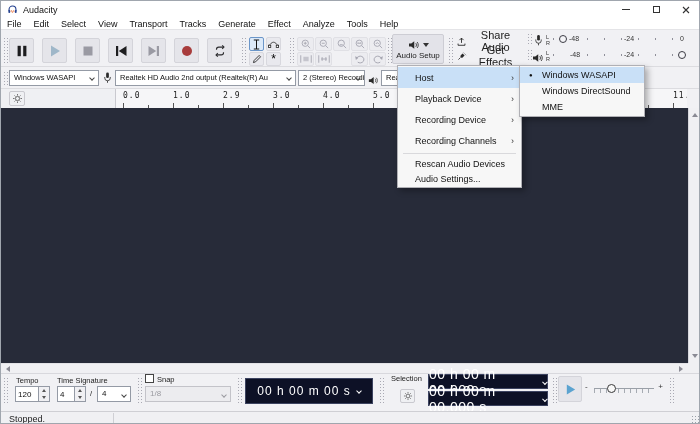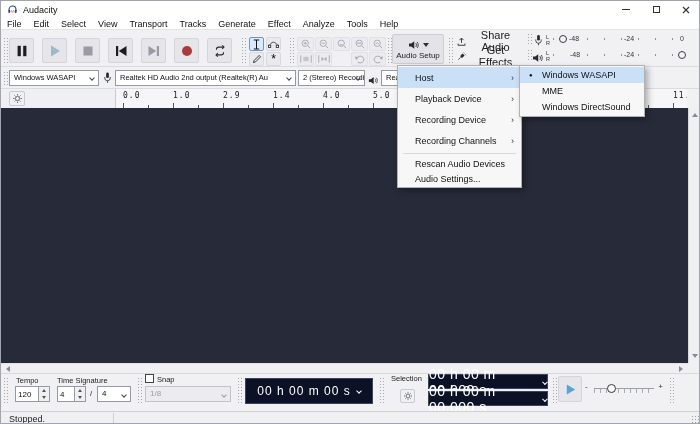--- a/index.html
+++ b/index.html
@@ -430,21 +430,21 @@
       <div class="tick major" style="left: 407px;"></div>
       <div class="tick minor" style="left: 432px;"></div>
       <div class="tick major" style="left: 457px;"></div>
       <div class="tick minor" style="left: 482px;"></div>
       <div class="tick major" style="left: 507px;"></div>
       <div class="tick minor" style="left: 532px;"></div>
       <div class="tick major" style="left: 557px;"></div>
       <span class="rlabel" style="left: 7px;">0.0</span>
       <span class="rlabel" style="left: 57px;">1.0</span>
       <span class="rlabel" style="left: 107px;">2.9</span>
-      <span class="rlabel" style="left: 157px;">1.4</span>
+      <span class="rlabel" style="left: 157px;">3.0</span>
       <span class="rlabel" style="left: 207px;">4.0</span>
       <span class="rlabel" style="left: 257px;">5.0</span>
       <span class="rlabel" style="left: 557px;">11.0</span>
     </div>
   <div class="abs ruler-right"></div>
 
   <div class="abs track-area"></div>
 
   <div class="abs vscroll">
     <span class="sarr" style="left:0;top:2px;width:12px;height:10px">
@@ -568,20 +568,20 @@
       <span>Audio Settings...</span>
     </div>
   </div>
 
   <div class="menu" style="left:518px;top:64px;width:126px;z-index:41">
     <div class="smi hl">
       <span class="bullet">●</span>
       <span>Windows WASAPI</span>
     </div>
     <div class="smi">
+      <span>Windows DirectSound</span>
+    </div>
+    <div class="smi">
       <span>MME</span>
     </div>
-    <div class="smi">
-      <span>Windows DirectSound</span>
-    </div>
   </div>
 
 </div>
 
 </body></html>

